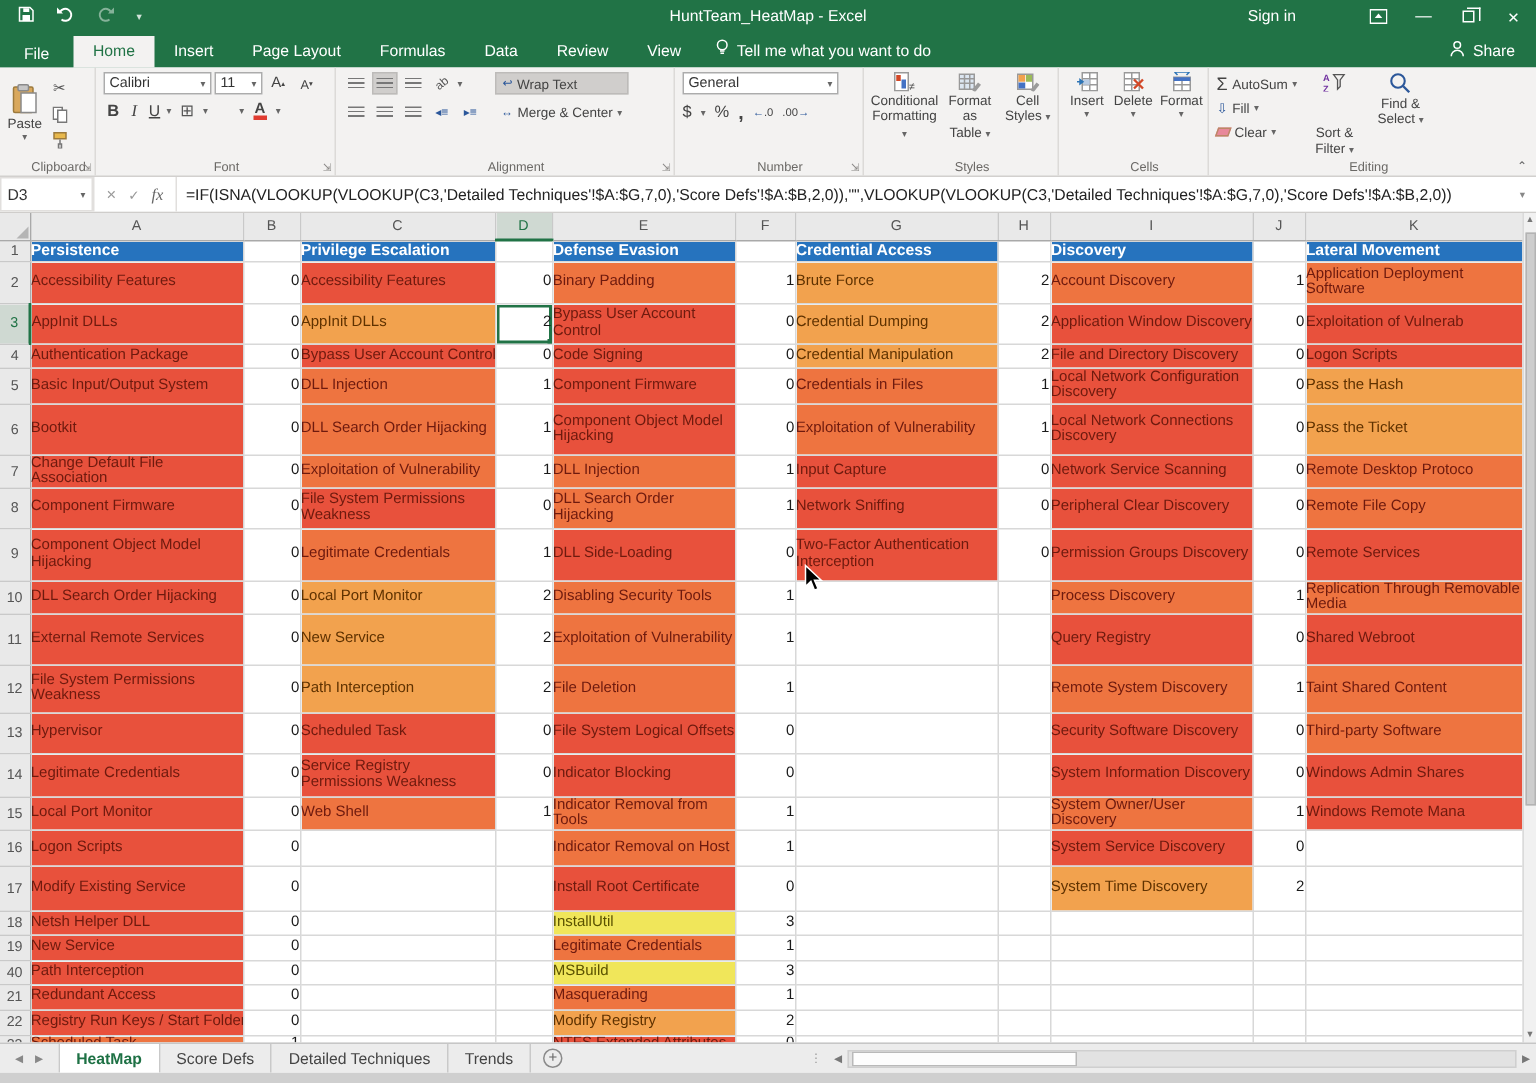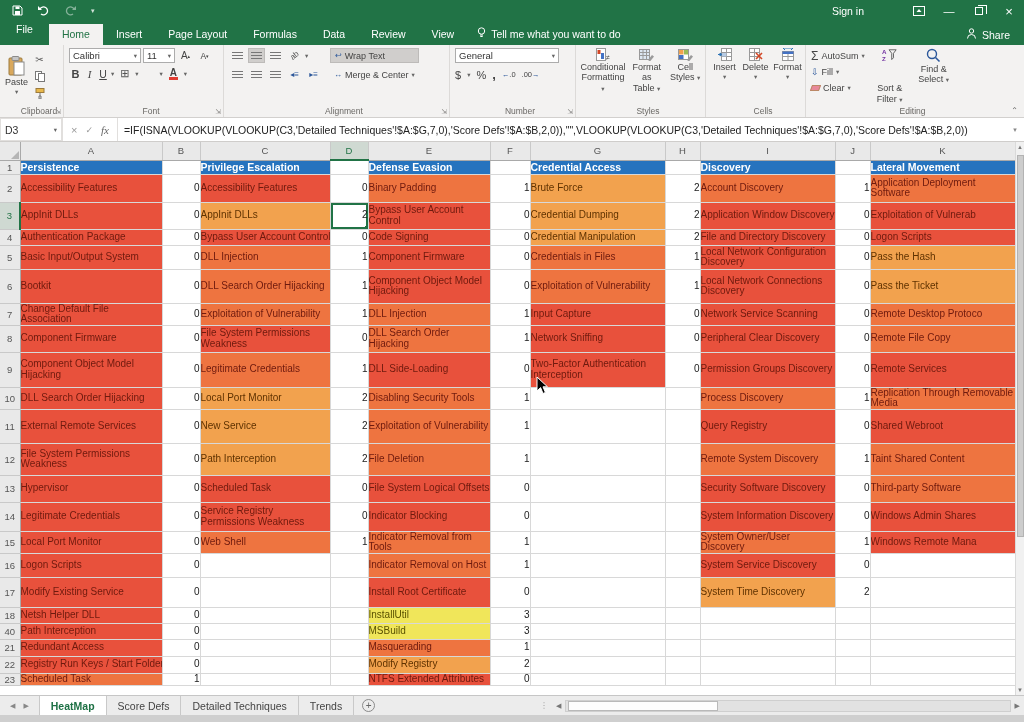--- a/index.html
+++ b/index.html
@@ -16,21 +16,21 @@
   .tb-right { margin-left:auto; display:flex; align-items:center; gap:0; z-index:2; }
   .signin { font-size:10.5px; margin-right:40px; cursor:default; }
   .winbtn { width:30px; height:22px; display:flex; align-items:center; justify-content:center; font-size:11px; }
   .restore-glyph { width:8px; height:8px; border:1px solid #fff; position:relative; }
   .restore-glyph::before { content:''; position:absolute; top:-3px; left:2px; width:8px; height:8px; border-top:1px solid #fff; border-right:1px solid #fff; }
 
   
   .tabrow { height:23px; background:#217346; display:flex; align-items:flex-end; color:#fff; }
   .rtab { font-size:10.5px; padding:4px 13px 5px; cursor:default; white-space:nowrap; }
   .rtab.active { background:#f3f2f1; color:#217346; }
-  .rtab.file { background:#217346; color:#fff; padding:4px 16px 10px; }
+  .rtab.file { background:#217346; color:#fff; padding:4px 16px 3px; }
   .tellme { display:flex; align-items:center; gap:5px; font-size:10.5px; padding:0 10px 4px; }
   .share { margin-left:auto; display:flex; align-items:center; gap:5px; font-size:10.5px; padding:0 14px 4px; }
 
   
   .ribbon { height:73px; background:#f3f2f1; border-bottom:1px solid #d2d0ce; display:flex; position:relative; font-size:9.5px; color:#444; }
   .rgroup { position:relative; height:100%; border-right:1px solid #dcdad8; padding:3px 3px 13px 5px; }
   .glabel { position:absolute; bottom:1px; left:15px; right:0; text-align:center; font-size:8.5px; color:#6a6865; }
   .launcher { position:absolute; bottom:1px; right:2px; font-size:7px; color:#8a8886; }
   .bigbtn { display:flex; flex-direction:column; align-items:center; justify-content:flex-start; gap:1px; font-size:9px; color:#444; line-height:1.15; text-align:center; cursor:default; }
   .caret-s { font-size:6.5px; color:#666; }
@@ -118,20 +118,21 @@
           </svg>
       </span>
       <span class="dim">
         <svg width="13" height="11" viewBox="0 0 13 11">
             <path d="M10 4 a4 4 0 1 0 -1 5" fill="none" stroke="#fff" stroke-width="1.3"></path>
             <path d="M12 1 v4 h-4 z" fill="#fff"></path>
           </svg>
       </span>
       <span class="caret">▾</span>
     </div>
+    <div class="win-title">HuntTeam_HeatMap - Excel</div>
     <div class="tb-right">
       <span class="signin">Sign in</span>
       <span class="winbtn">
         <svg width="12" height="10" viewBox="0 0 12 10">
             <rect x="0.5" y="0.5" width="11" height="9" fill="none" stroke="#fff"></rect>
             <path d="M6 3 l2.5 3 h-5 z" fill="#fff"></path>
           </svg>
       </span>
       <span class="winbtn">—</span>
       <span class="winbtn">
@@ -695,20 +696,34 @@
             <td class="cell empty"></td>
             <td class="cell empty"></td>
             <td class="cell c-y" style="background:#F0E65A;white-space:nowrap">InstallUtil</td>
             <td class="cell c-s" style="white-space:nowrap">3</td>
             <td class="cell empty"></td>
             <td class="cell empty"></td>
             <td class="cell empty"></td>
             <td class="cell empty"></td>
             <td class="cell empty"></td>
           </tr>
+          <tr style="height:17px">
+            <th class="rowhdr">19</th>
+            <td class="cell c-r" style="background:#E8513C;white-space:nowrap">New Service</td>
+            <td class="cell c-s" style="white-space:nowrap">0</td>
+            <td class="cell empty"></td>
+            <td class="cell empty"></td>
+            <td class="cell c-o" style="background:#EE7440;white-space:nowrap">Legitimate Credentials</td>
+            <td class="cell c-s" style="white-space:nowrap">1</td>
+            <td class="cell empty"></td>
+            <td class="cell empty"></td>
+            <td class="cell empty"></td>
+            <td class="cell empty"></td>
+            <td class="cell empty"></td>
+          </tr>
           <tr style="height:16px">
             <th class="rowhdr">40</th>
             <td class="cell c-r" style="background:#E8513C;white-space:nowrap">Path Interception</td>
             <td class="cell c-s" style="white-space:nowrap">0</td>
             <td class="cell empty"></td>
             <td class="cell empty"></td>
             <td class="cell c-y" style="background:#F0E65A;white-space:nowrap">MSBuild</td>
             <td class="cell c-s" style="white-space:nowrap">3</td>
             <td class="cell empty"></td>
             <td class="cell empty"></td>

